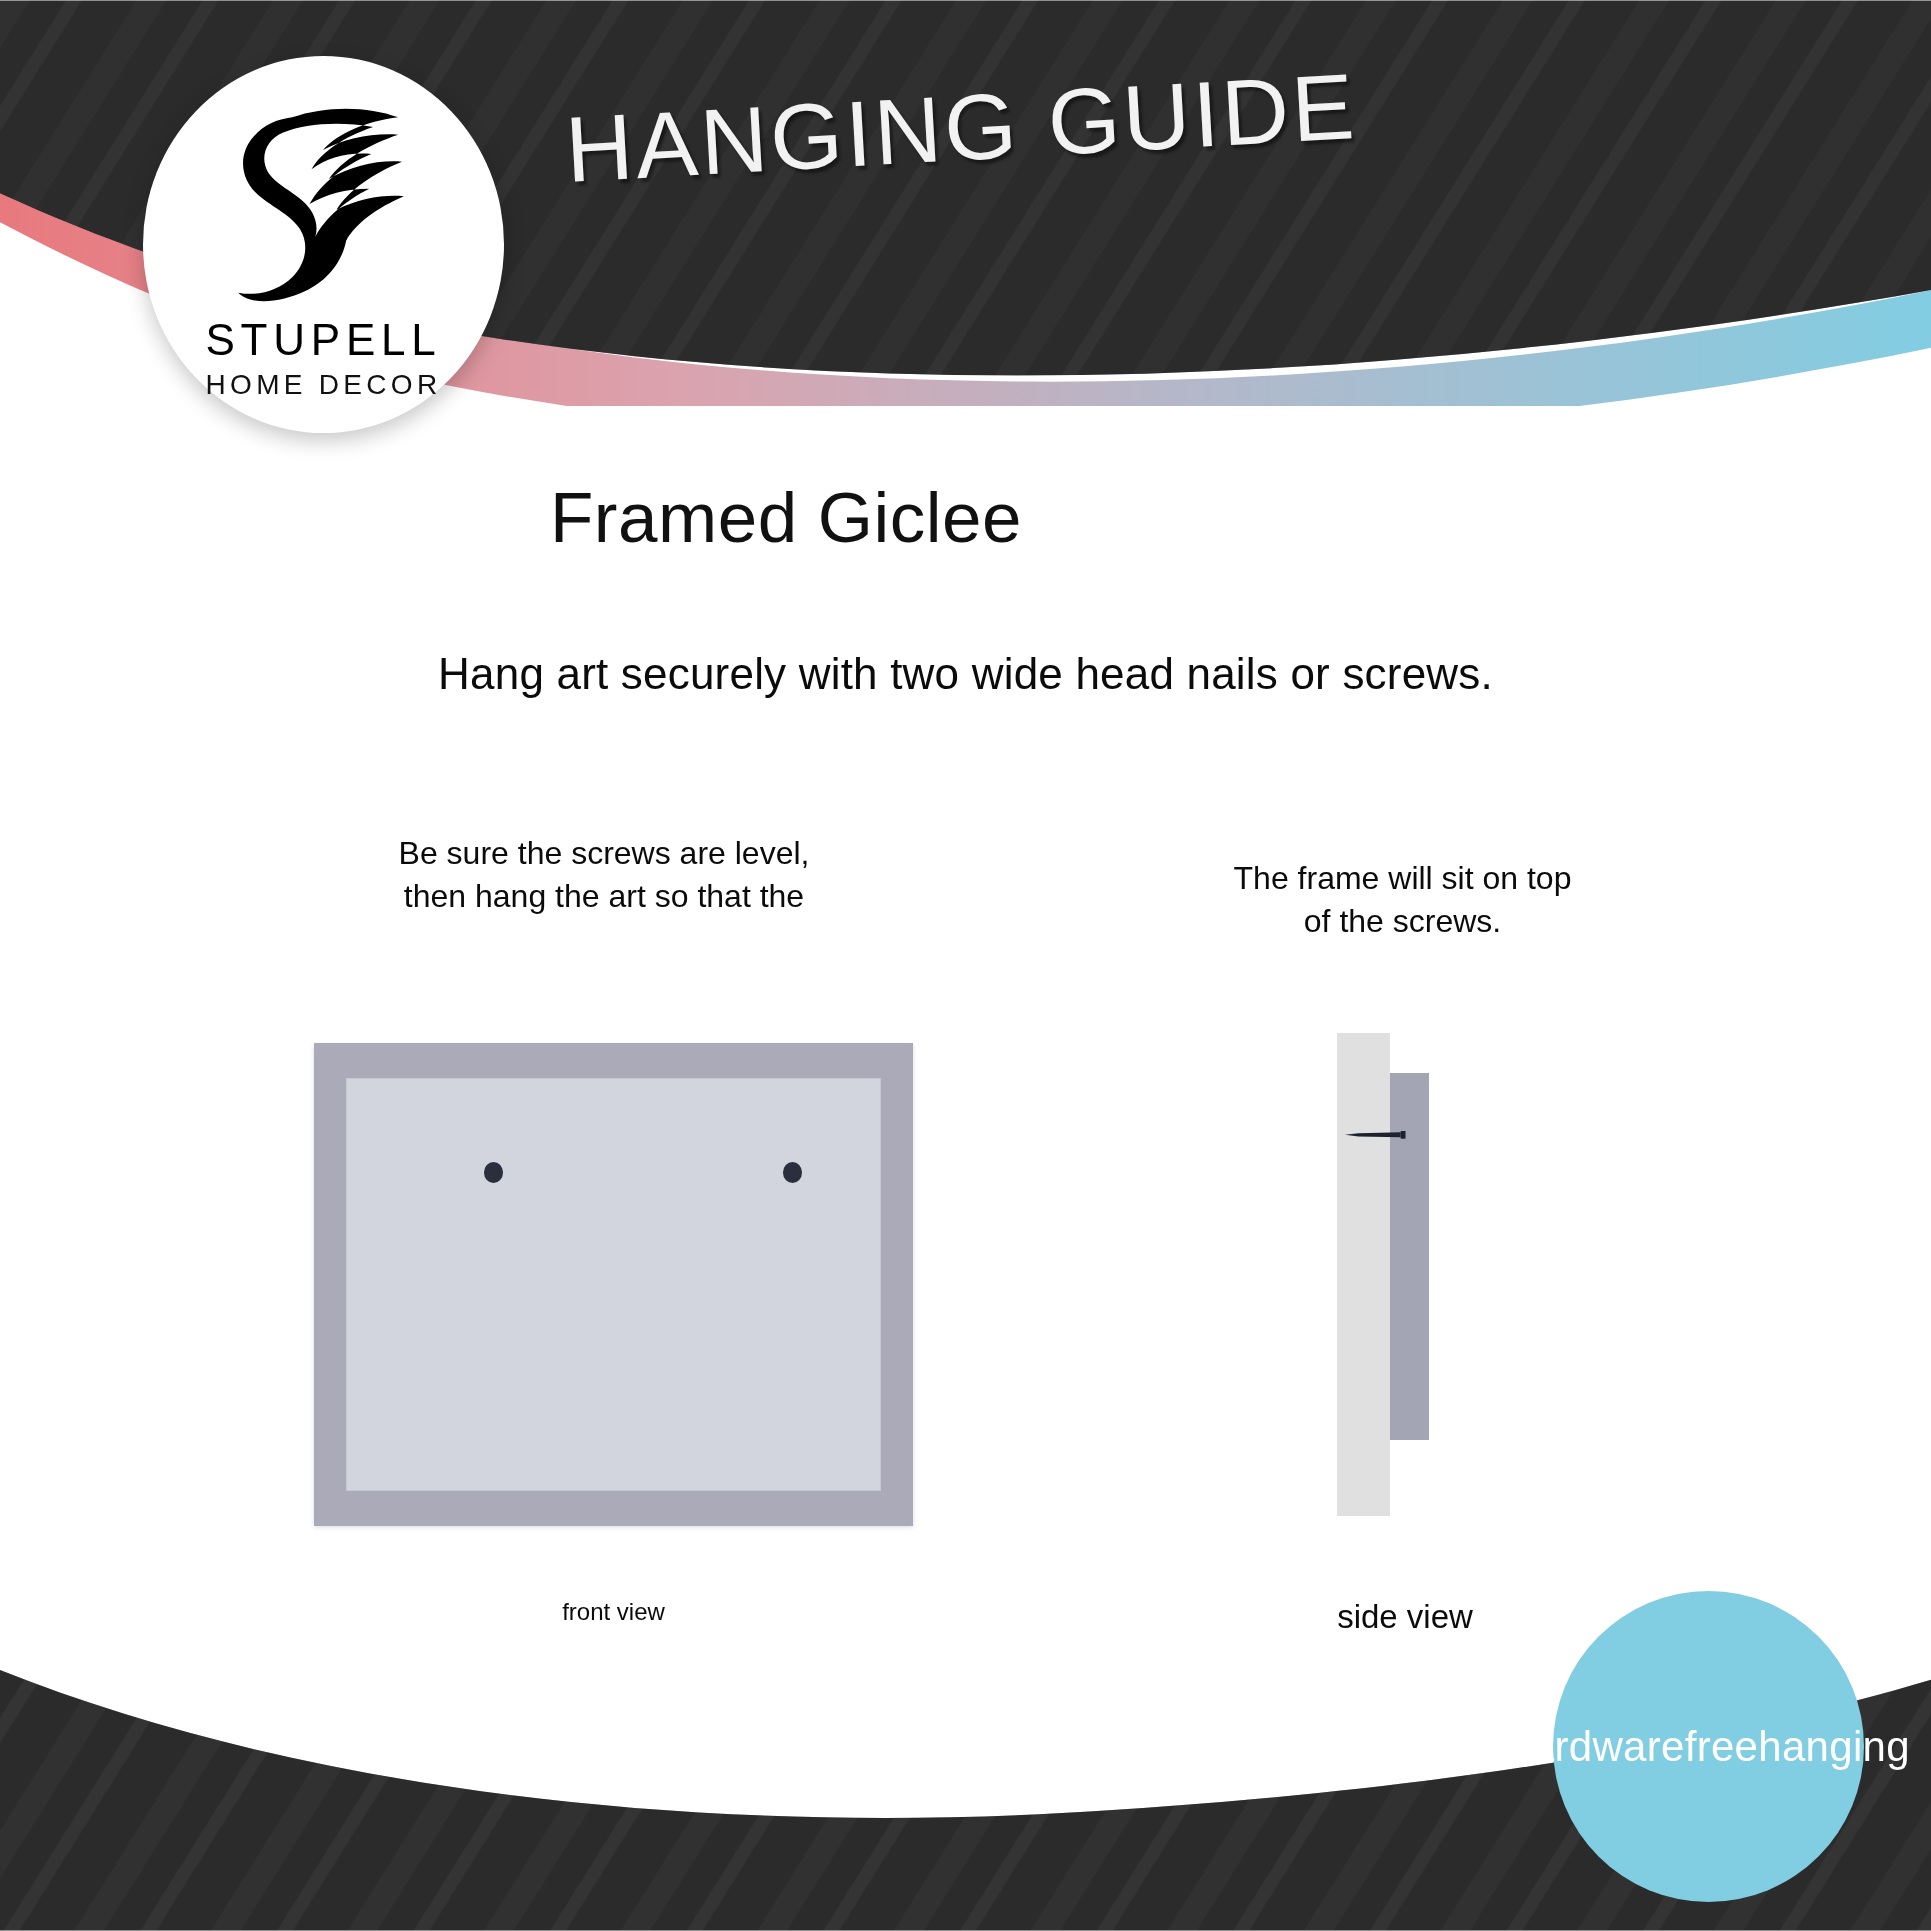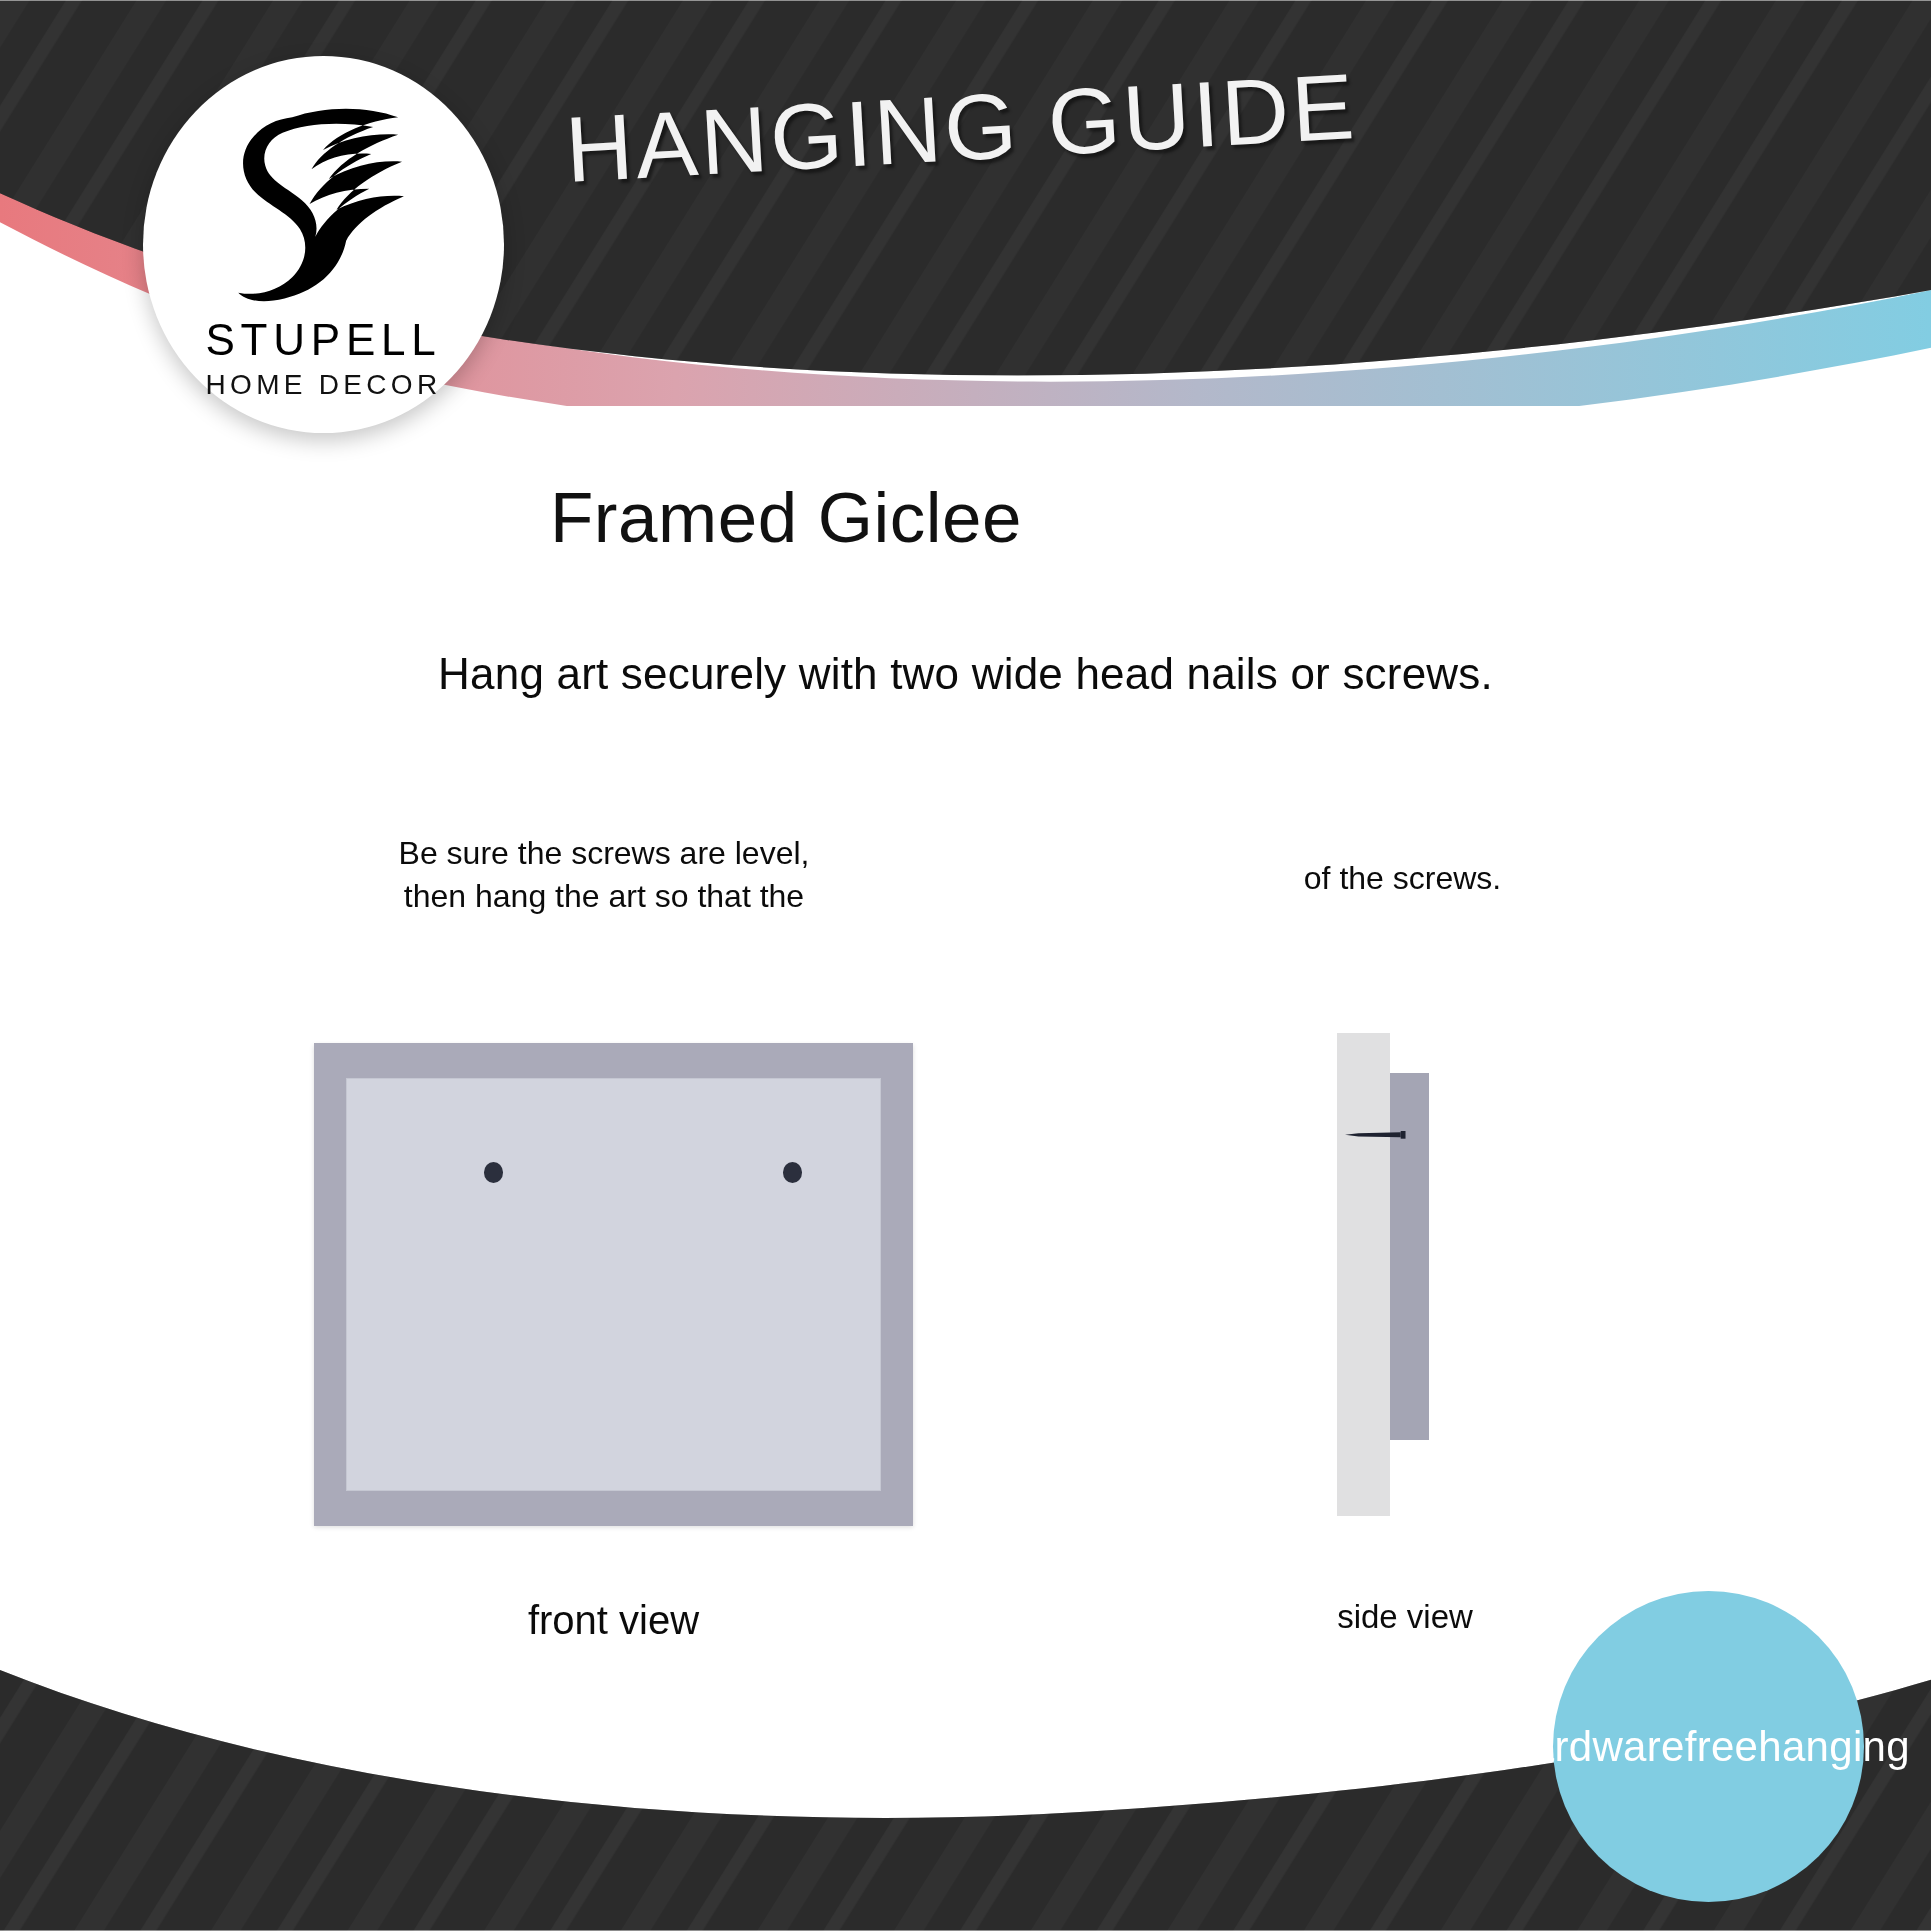--- a/index.html
+++ b/index.html
@@ -167,21 +167,21 @@
   }
   #screw-dot-left  { left: 137px; top: 83px; }
   #screw-dot-right { left: 436px; top: 83px; }
 
   #front-view-label {
     position: absolute;
     left: 314px;
     top: 1598px;
     width: 599px;
     text-align: center;
-    font-size: 40px;
+    font-size: 24px;
     font-weight: 500;
     color: #0b0b0b;
   }
 
   
   #side-view {
     position: absolute;
     left: 1337px;
     top: 1033px;
     width: 145px;
@@ -288,20 +288,21 @@
 <div id="product-name">Framed Giclee</div>
 
 <div id="lead-instruction">Hang art securely with two wide head nails or screws.</div>
 
 <div class="caption-block" id="front-caption">
   <div>Be sure the screws are level,</div>
   <div>then hang the art so that the</div>
 </div>
 
 <div class="caption-block" id="side-caption">
+  <div>The frame will sit on top</div>
   <div>of the screws.</div>
 </div>
 
 <div id="front-view">
   <div id="front-frame-outer"></div>
   <div id="front-frame-inner">
     <div class="screw-dot" id="screw-dot-left"></div>
     <div class="screw-dot" id="screw-dot-right"></div>
   </div>
 </div>

